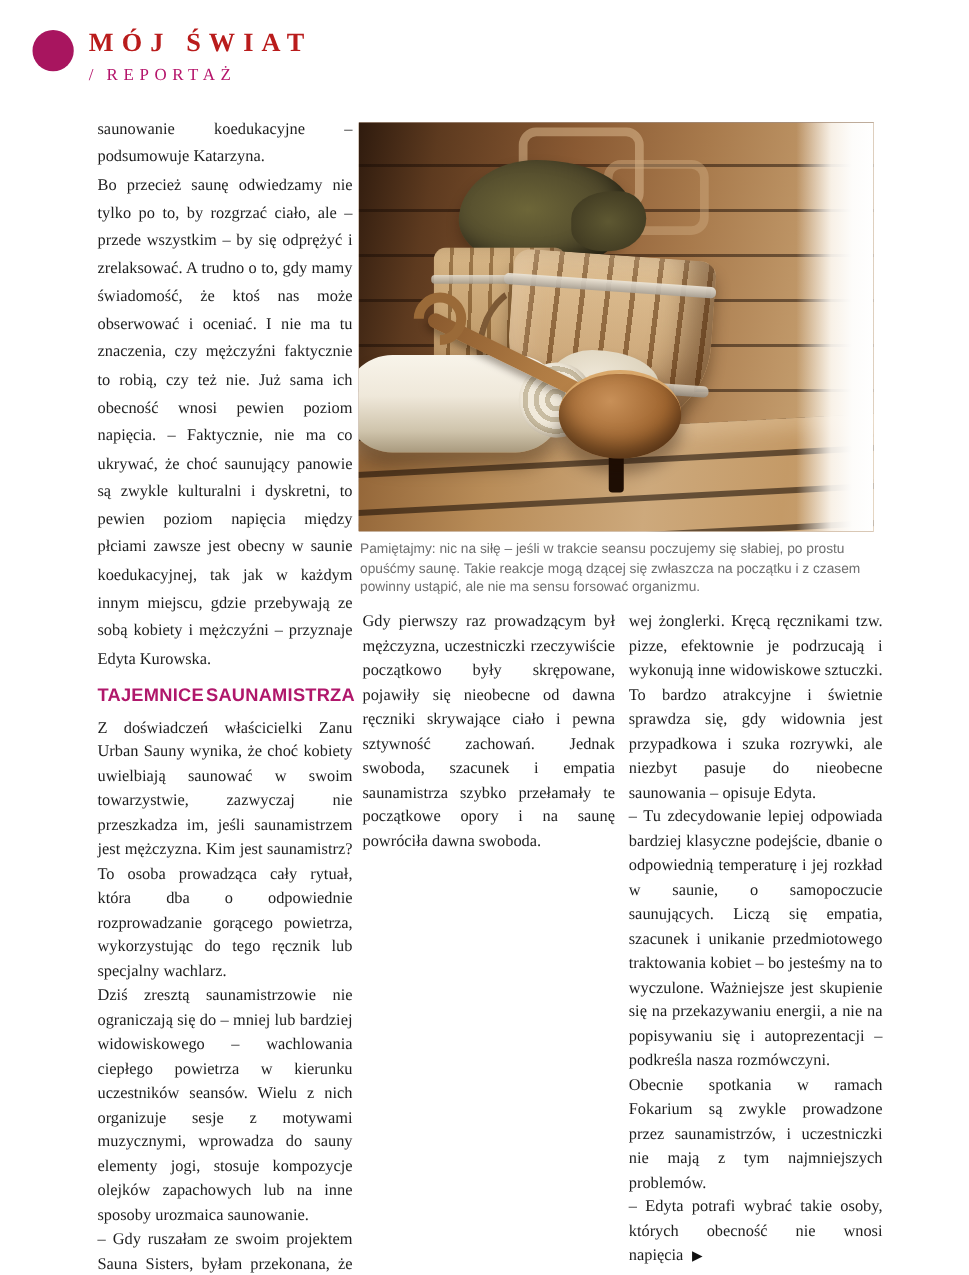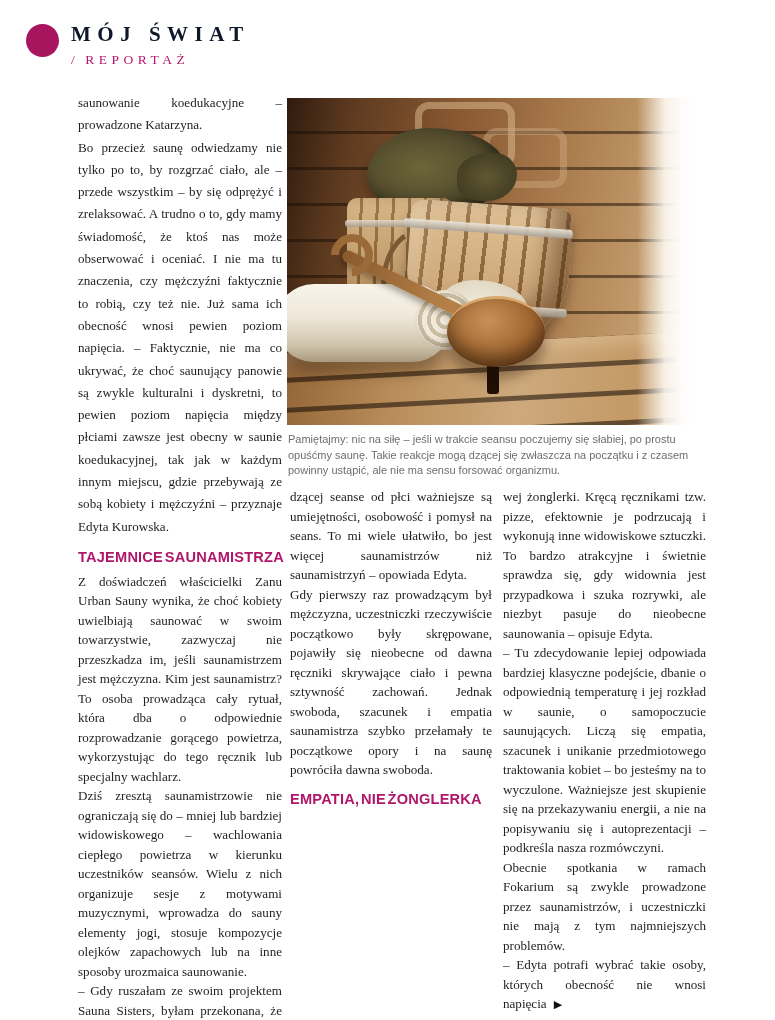--- a/index.html
+++ b/index.html
@@ -9,21 +9,21 @@
     font-family:"Liberation Serif",serif;color:#1f1f1f;
   }
   
   .logo-dot{
     position:absolute;left:26px;top:24px;width:33px;height:33px;
     border-radius:50%;background:#a8155f;
   }
   .header-title{
     position:absolute;left:71px;top:22px;
     font-family:"Liberation Serif",serif;font-weight:bold;
-    font-size:21px;letter-spacing:6.5px;color:#0f172a;white-space:nowrap;
+    font-size:21px;letter-spacing:6.5px;color:#b91c1c;white-space:nowrap;
   }
   .header-sub{
     position:absolute;left:71px;top:52px;
     font-family:"Liberation Serif",serif;font-size:13.5px;
     letter-spacing:4.5px;color:#b5156b;white-space:nowrap;
   }
   .header-sub .slash{margin-right:6px;}
   
   .col{position:absolute;text-align:justify;}
   .col p{margin:0;font-size:13.1px;line-height:19.5px;color:#1e1e1e;}
@@ -177,21 +177,21 @@
 <div class="page">
 
   <div class="logo-dot"></div>
   <div class="header-title">MÓJ ŚWIAT</div>
   <div class="header-sub">
     <span class="slash">/</span><span>REPORTAŻ</span>
   </div>
 
   <div class="col col-left">
     <div class="intro">
-      <p>saunowanie koedukacyjne – prowadzone Katarzyna.</p>
+      <p>saunowanie koedukacyjne – podsumowuje Katarzyna.</p>
       <p>Bo przecież saunę odwiedzamy nie tylko po to, by rozgrzać ciało, ale – przede wszystkim – by się odprężyć i zrelaksować. A trudno o to, gdy mamy świadomość, że ktoś nas może obserwować i oceniać. I nie ma tu znaczenia, czy mężczyźni faktycznie to robią, czy też nie. Już sama ich obecność wnosi pewien poziom napięcia. – Faktycznie, nie ma co ukrywać, że choć saunujący panowie są zwykle kulturalni i dyskretni, to pewien poziom napięcia między płciami zawsze jest obecny w saunie koedukacyjnej, tak jak w każdym innym miejscu, gdzie przebywają ze sobą kobiety i mężczyźni – przyznaje Edyta Kurowska.</p>
     </div>
     <h2 class="section-heading">TAJEMNICE SAUNAMISTRZA</h2>
     <p>Z doświadczeń właścicielki Zanu Urban Sauny wynika, że choć kobiety uwielbiają saunować w swoim towarzystwie, zazwyczaj nie przeszkadza im, jeśli saunamistrzem jest mężczyzna. Kim jest saunamistrz? To osoba prowadząca cały rytuał, która dba o odpowiednie rozprowadzanie gorącego powietrza, wykorzystując do tego ręcznik lub specjalny wachlarz.</p>
     <p>Dziś zresztą saunamistrzowie nie ograniczają się do – mniej lub bardziej widowiskowego – wachlowania ciepłego powietrza w kierunku uczestników seansów. Wielu z nich organizuje sesje z motywami muzycznymi, wprowadza do sauny elementy jogi, stosuje kompozycje olejków zapachowych lub na inne sposoby urozmaica saunowanie.</p>
     <p>– Gdy ruszałam ze swoim projektem Sauna Sisters, byłam przekonana, że saunamistrzem na tych spotkaniach musi być kobieta. Szybko okazało się jednak, że w przypadku osoby prowa-</p>
   </div>
 
   <div class="photo">
     <div class="wall"></div>
@@ -212,23 +212,21 @@
     <div class="cup-shadow"></div>
     <div class="ladle-handle"></div>
     <div class="ladle-curl"></div>
     <div class="ladle-cup"></div>
     <div class="window-light"></div>
   </div>
 
   <div class="caption">Pamiętajmy: nic na siłę – jeśli w trakcie seansu poczujemy się słabiej, po prostu opuśćmy saunę. Takie reakcje mogą dzącej się zwłaszcza na początku i z czasem powinny ustąpić, ale nie ma sensu forsować organizmu.</div>
 
   <div class="col col-mid">
-    <p>dzącej seanse od płci ważniejsze są umiejętności, osobowość i pomysł na seans. To mi wiele ułatwiło, bo jest więcej saunamistrzów niż saunamistrzyń – opowiada Edyta.</p>
     <p>Gdy pierwszy raz prowadzącym był mężczyzna, uczestniczki rzeczywiście początkowo były skrępowane, pojawiły się nieobecne od dawna ręczniki skrywające ciało i pewna sztywność zachowań. Jednak swoboda, szacunek i empatia saunamistrza szybko przełamały te początkowe opory i na saunę powróciła dawna swoboda.</p>
-    <h2 class="section-heading">EMPATIA, NIE ŻONGLERKA</h2>
   </div>
 
   <div class="col col-right">
     <p>wej żonglerki. Kręcą ręcznikami tzw. pizze, efektownie je podrzucają i wykonują inne widowiskowe sztuczki. To bardzo atrakcyjne i świetnie sprawdza się, gdy widownia jest przypadkowa i szuka rozrywki, ale niezbyt pasuje do nieobecne saunowania – opisuje Edyta.</p>
     <p>– Tu zdecydowanie lepiej odpowiada bardziej klasyczne podejście, dbanie o odpowiednią temperaturę i jej rozkład w saunie, o samopoczucie saunujących. Liczą się empatia, szacunek i unikanie przedmiotowego traktowania kobiet – bo jesteśmy na to wyczulone. Ważniejsze jest skupienie się na przekazywaniu energii, a nie na popisywaniu się i autoprezentacji – podkreśla nasza rozmówczyni.</p>
     <p>Obecnie spotkania w ramach Fokarium są zwykle prowadzone przez saunamistrzów, i uczestniczki nie mają z tym najmniejszych problemów.</p>
     <p><span>– Edyta potrafi wybrać takie osoby, których obecność nie wnosi napięcia</span><span class="cont-arrow">▶</span></p>
   </div>
 
 

